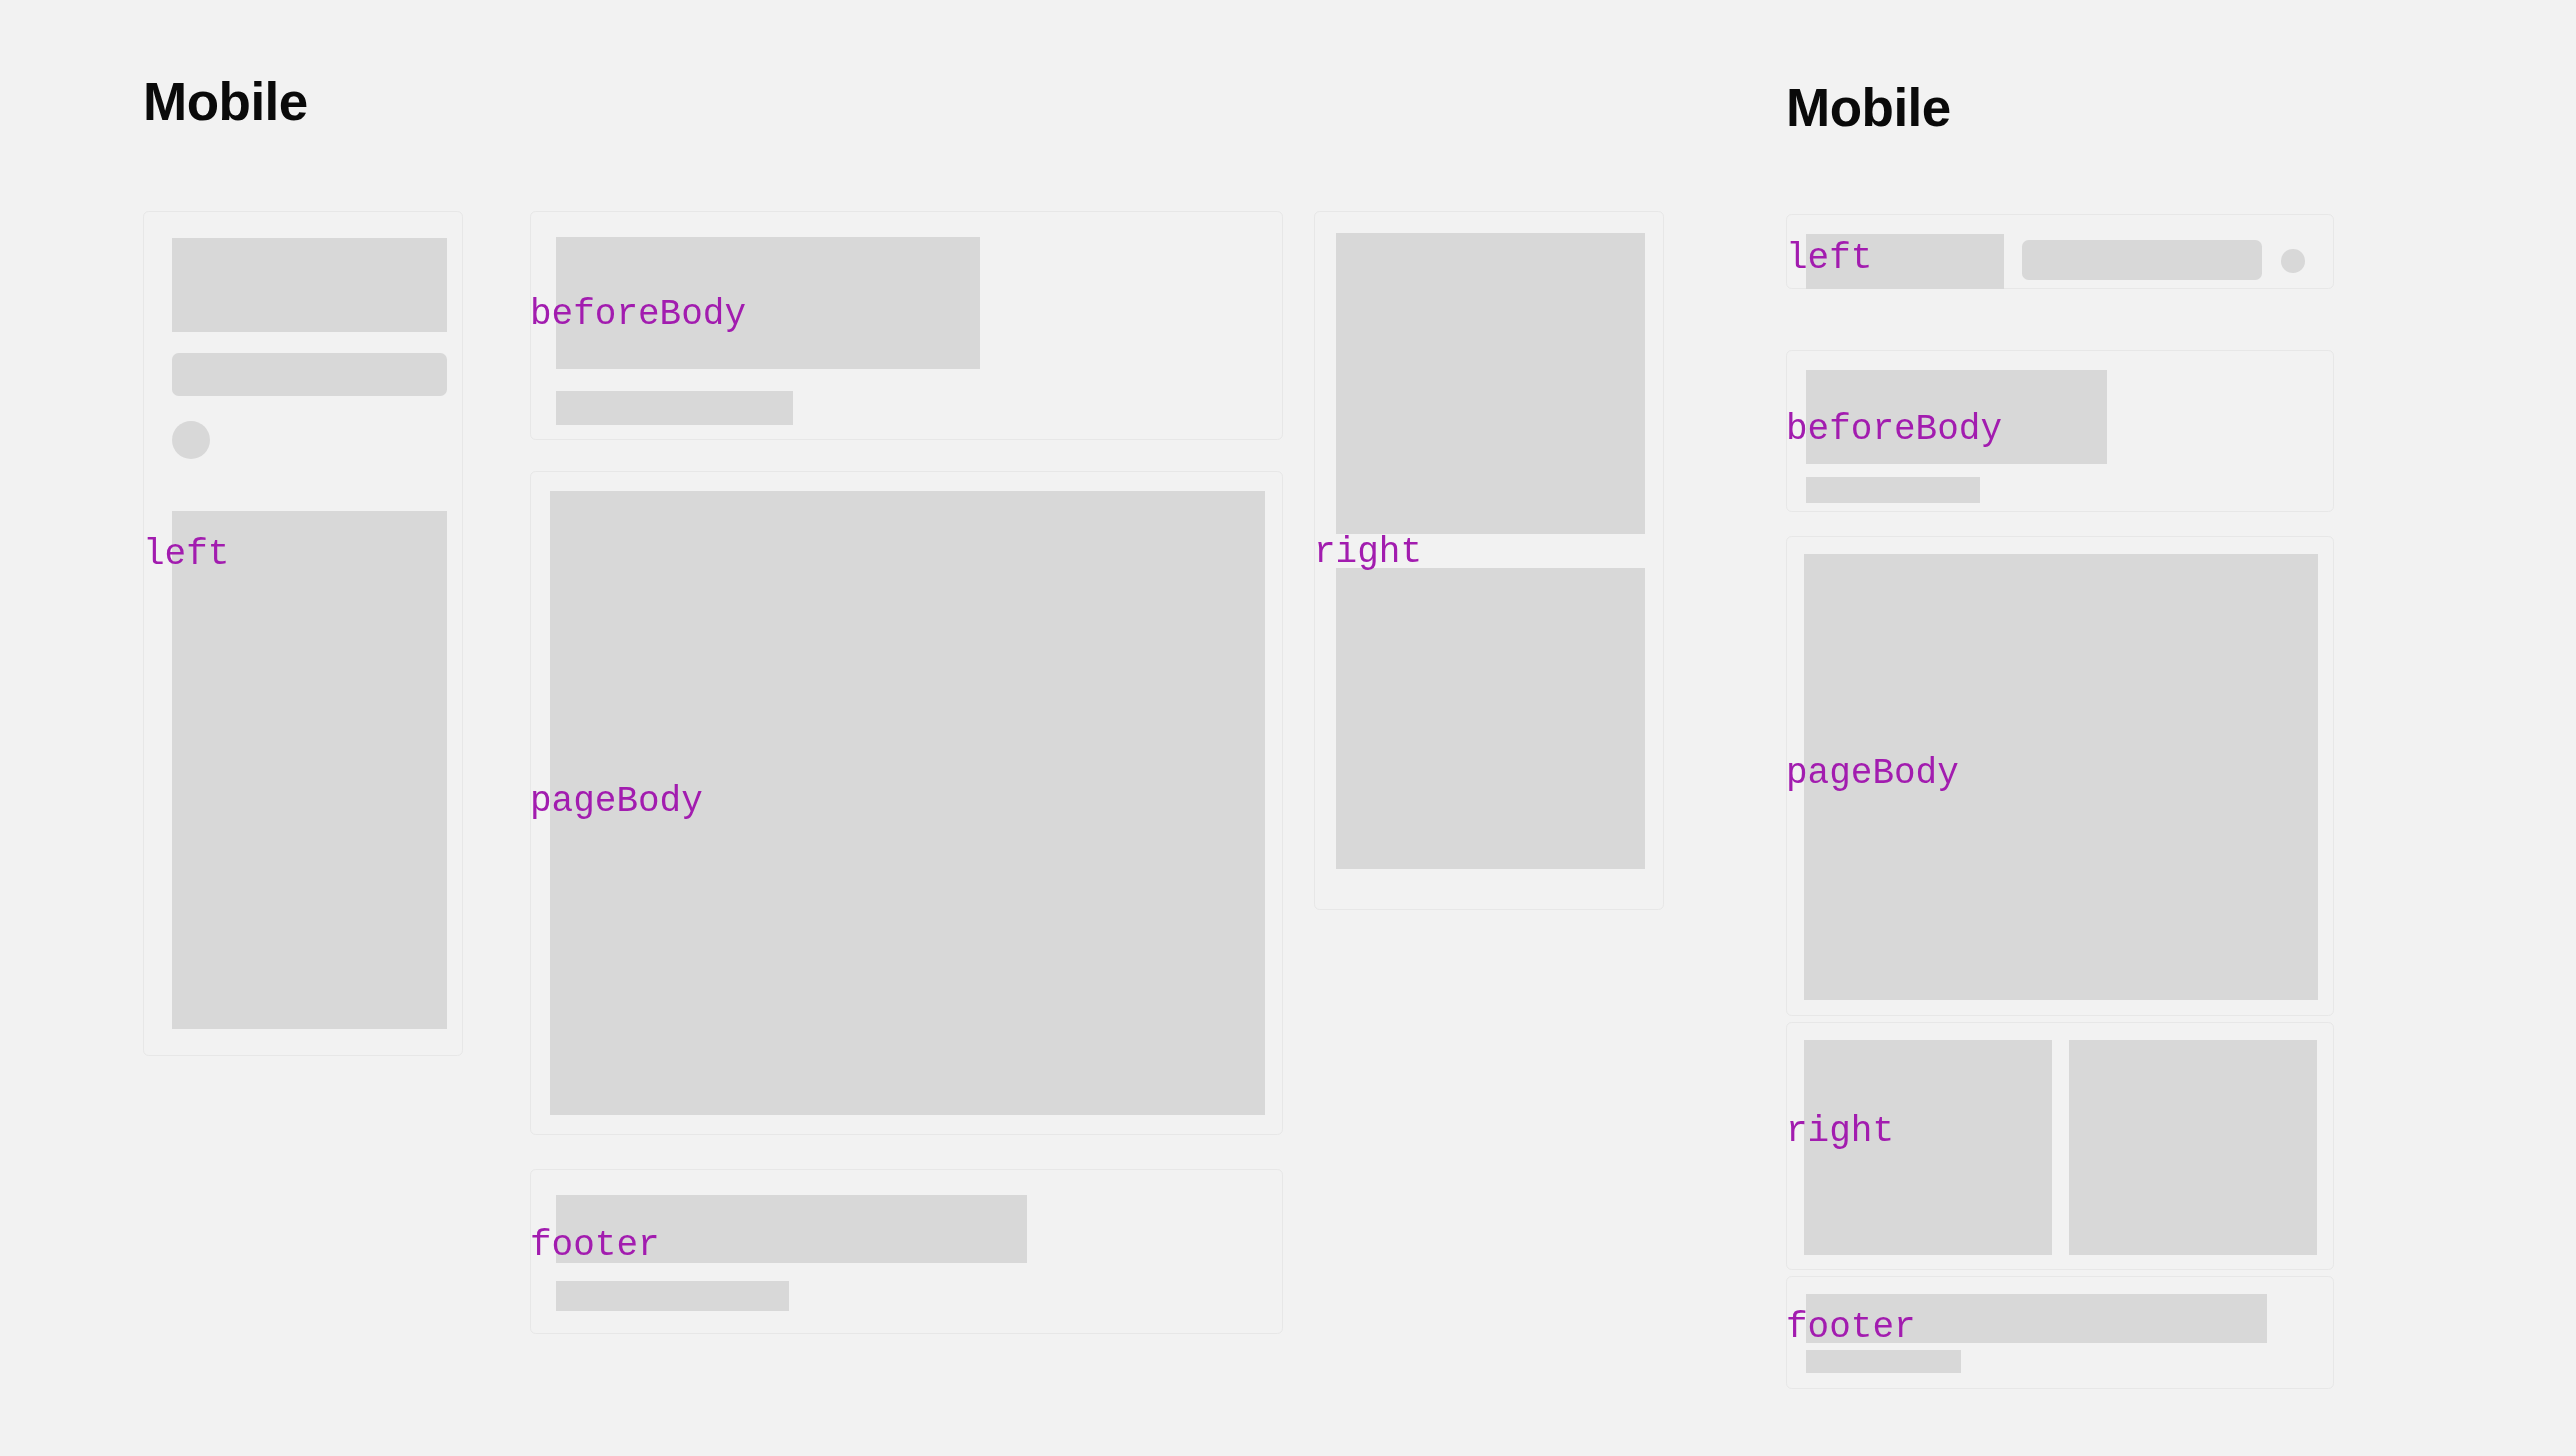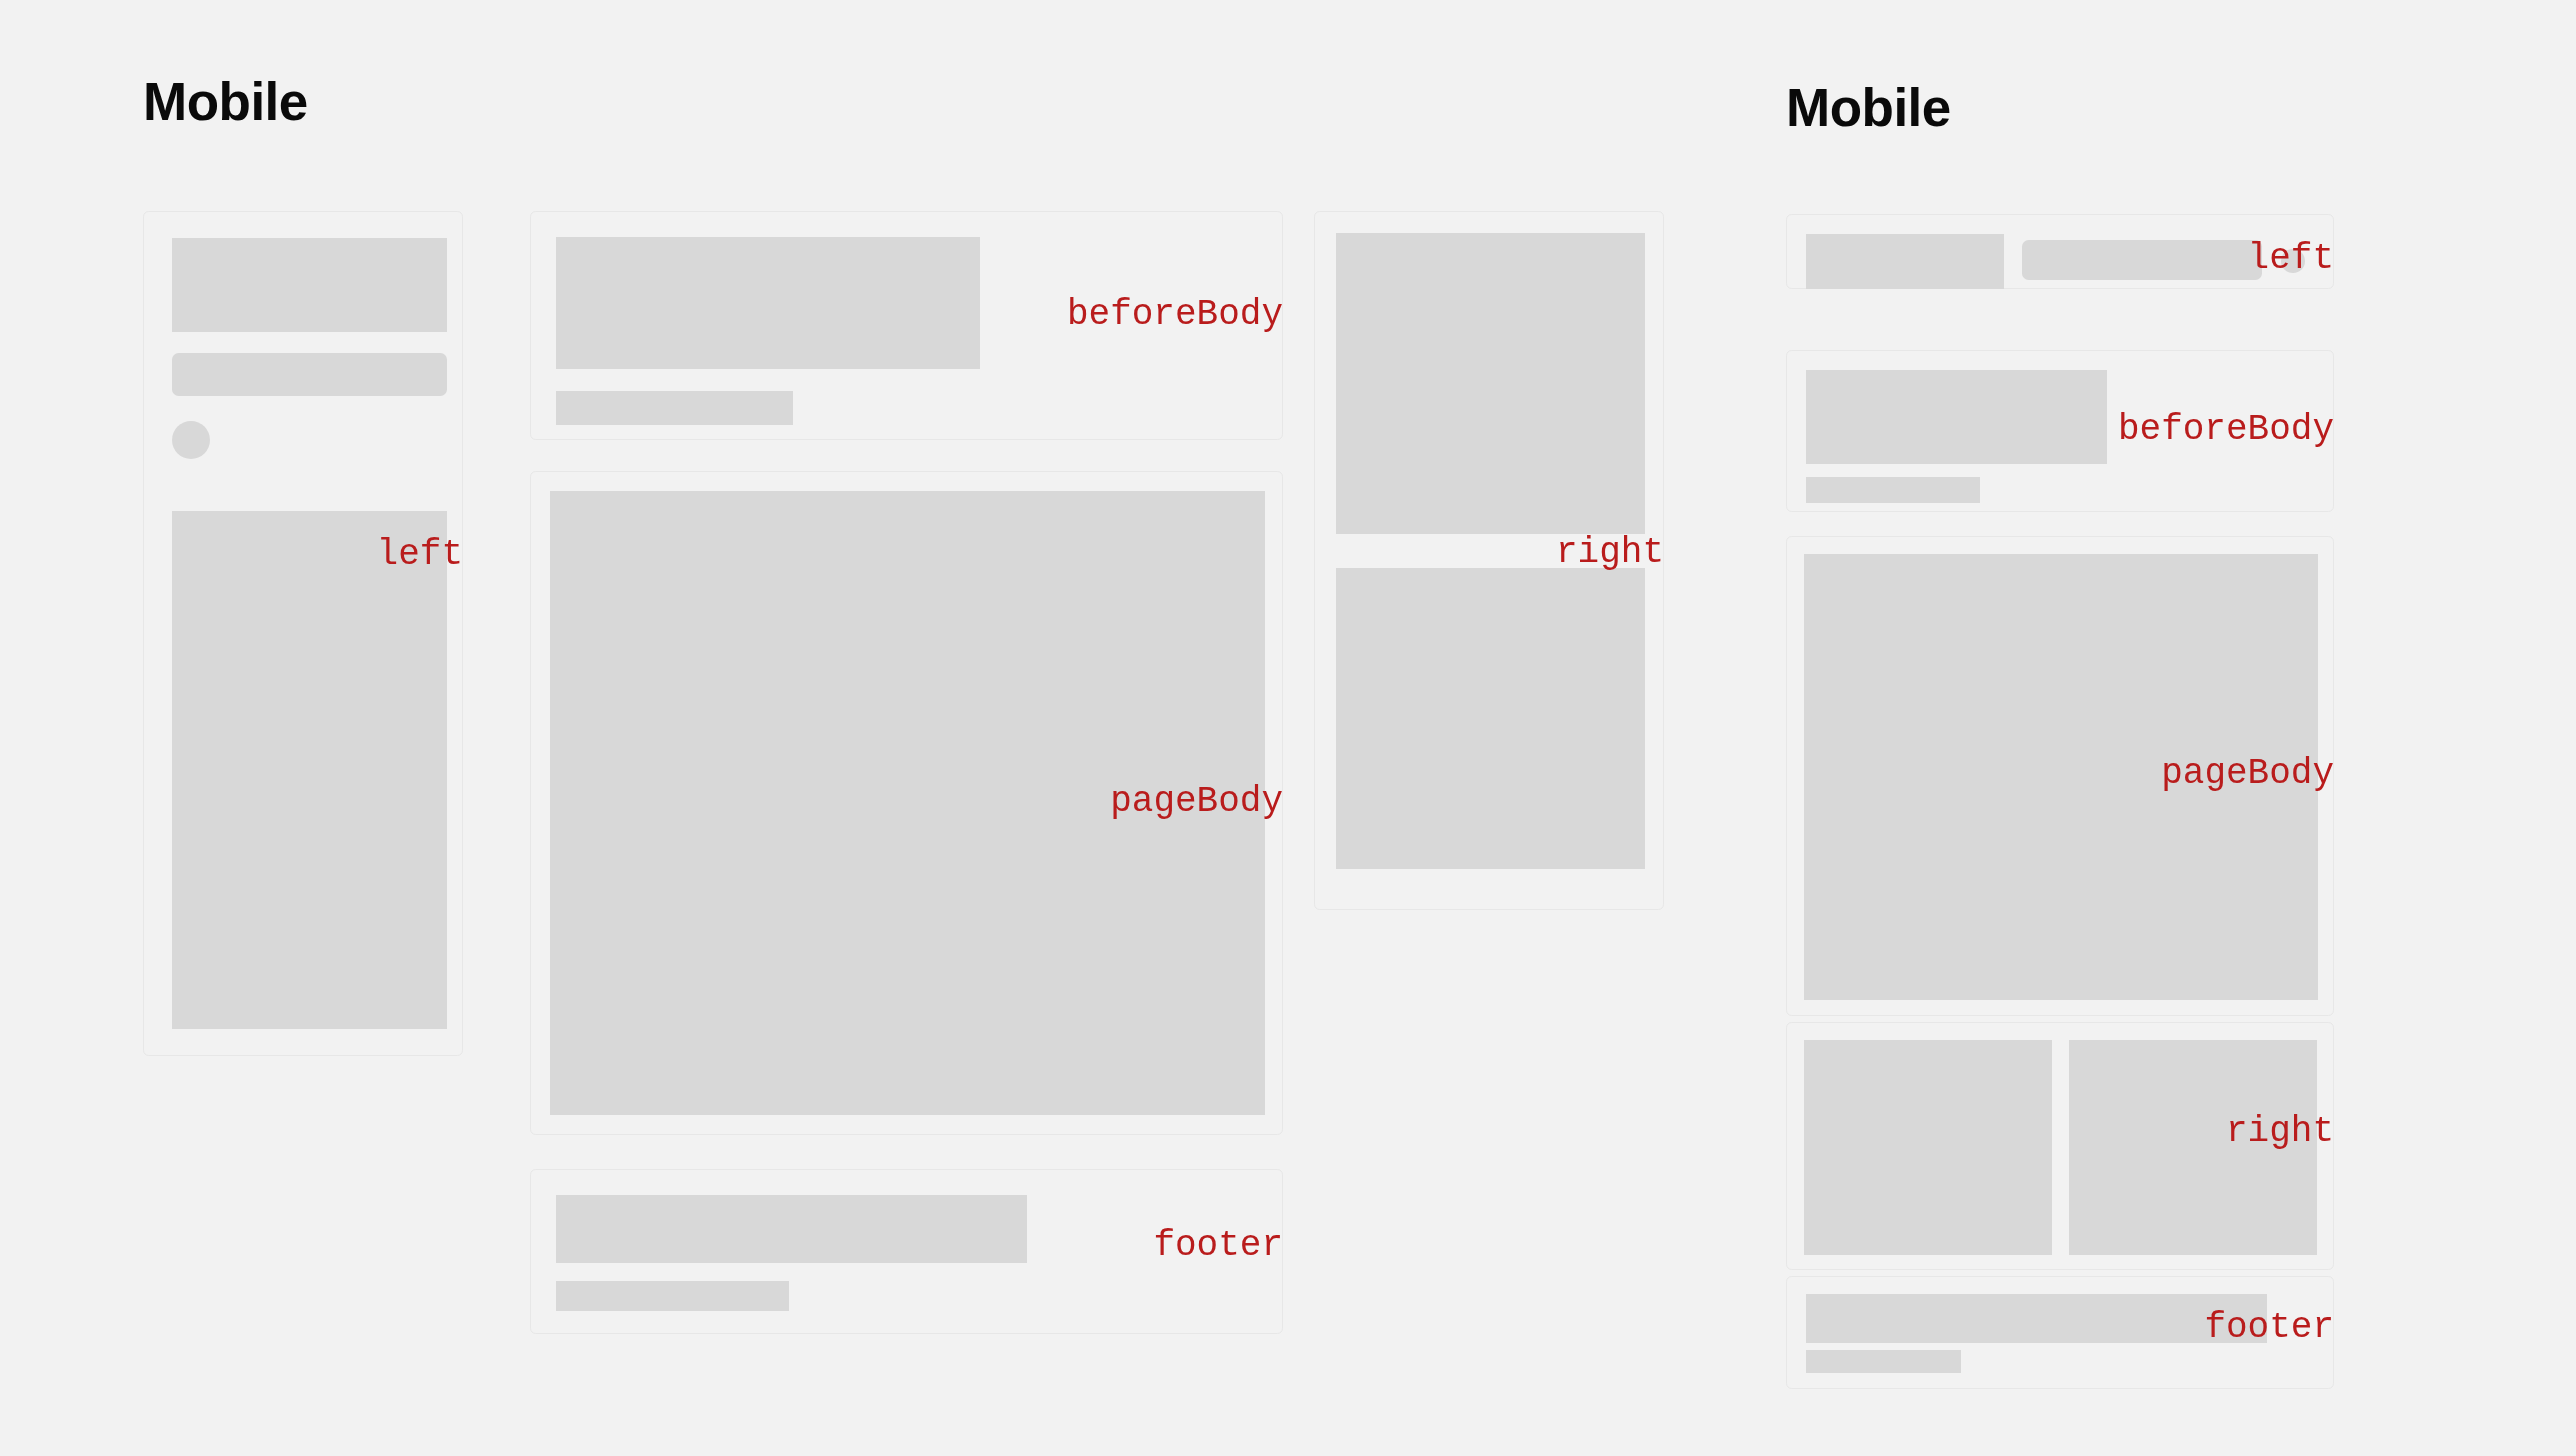--- a/index.html
+++ b/index.html
@@ -49,23 +49,23 @@
     position: absolute;
     background: #d8d8d8;
   }
   .blk.rounded { border-radius: 6.6px; }
   .blk.circle  { border-radius: 50%; }
 
   
   .slot-label {
     position: absolute;
     font-family: "Liberation Mono", "DejaVu Sans Mono", monospace;
-    color: #b91c1c;
+    color: #a21caf;
     white-space: nowrap;
-    text-align: right;
+    text-align: left;
     pointer-events: none;
     z-index: 5;
   }
 
   
 
   
   #desktop-left-panel { left: 143px; top: 211px; width: 320px; height: 845px; }
   #dl-block-1 { left: 28px;  top: 26px;  width: 275px; height: 94px; }
   #dl-bar-2   { left: 28px;  top: 141px; width: 275px; height: 43px; }

